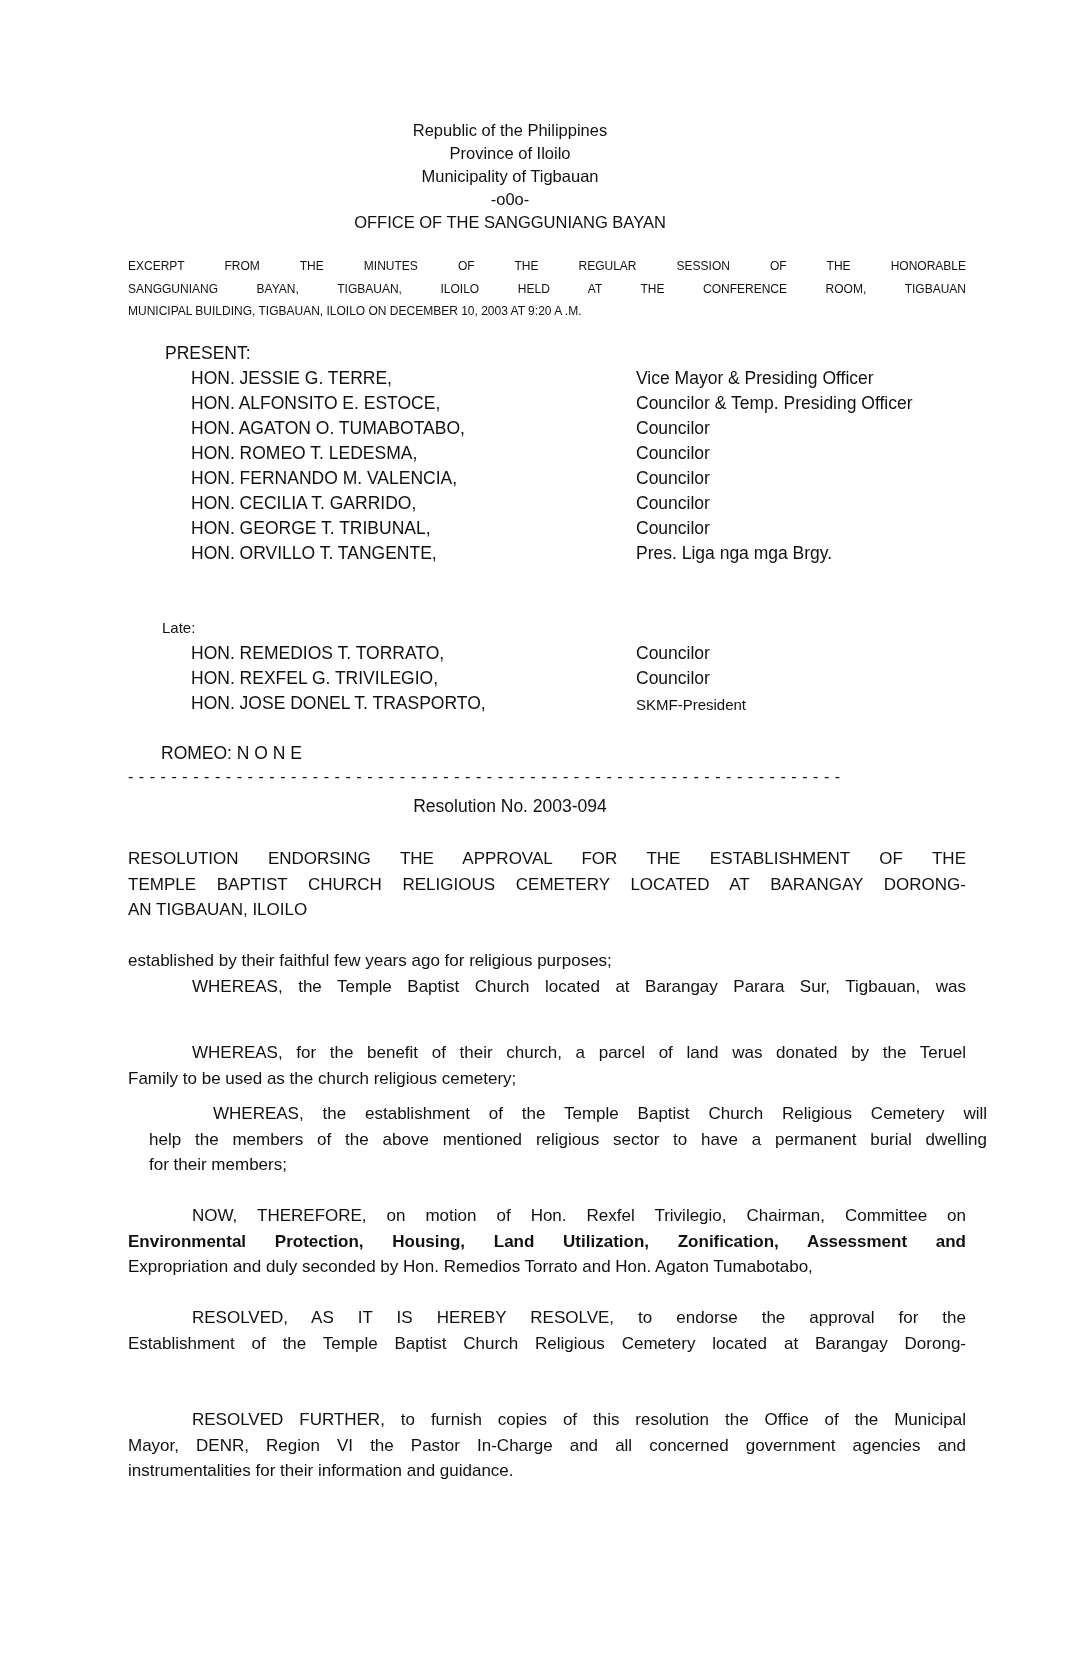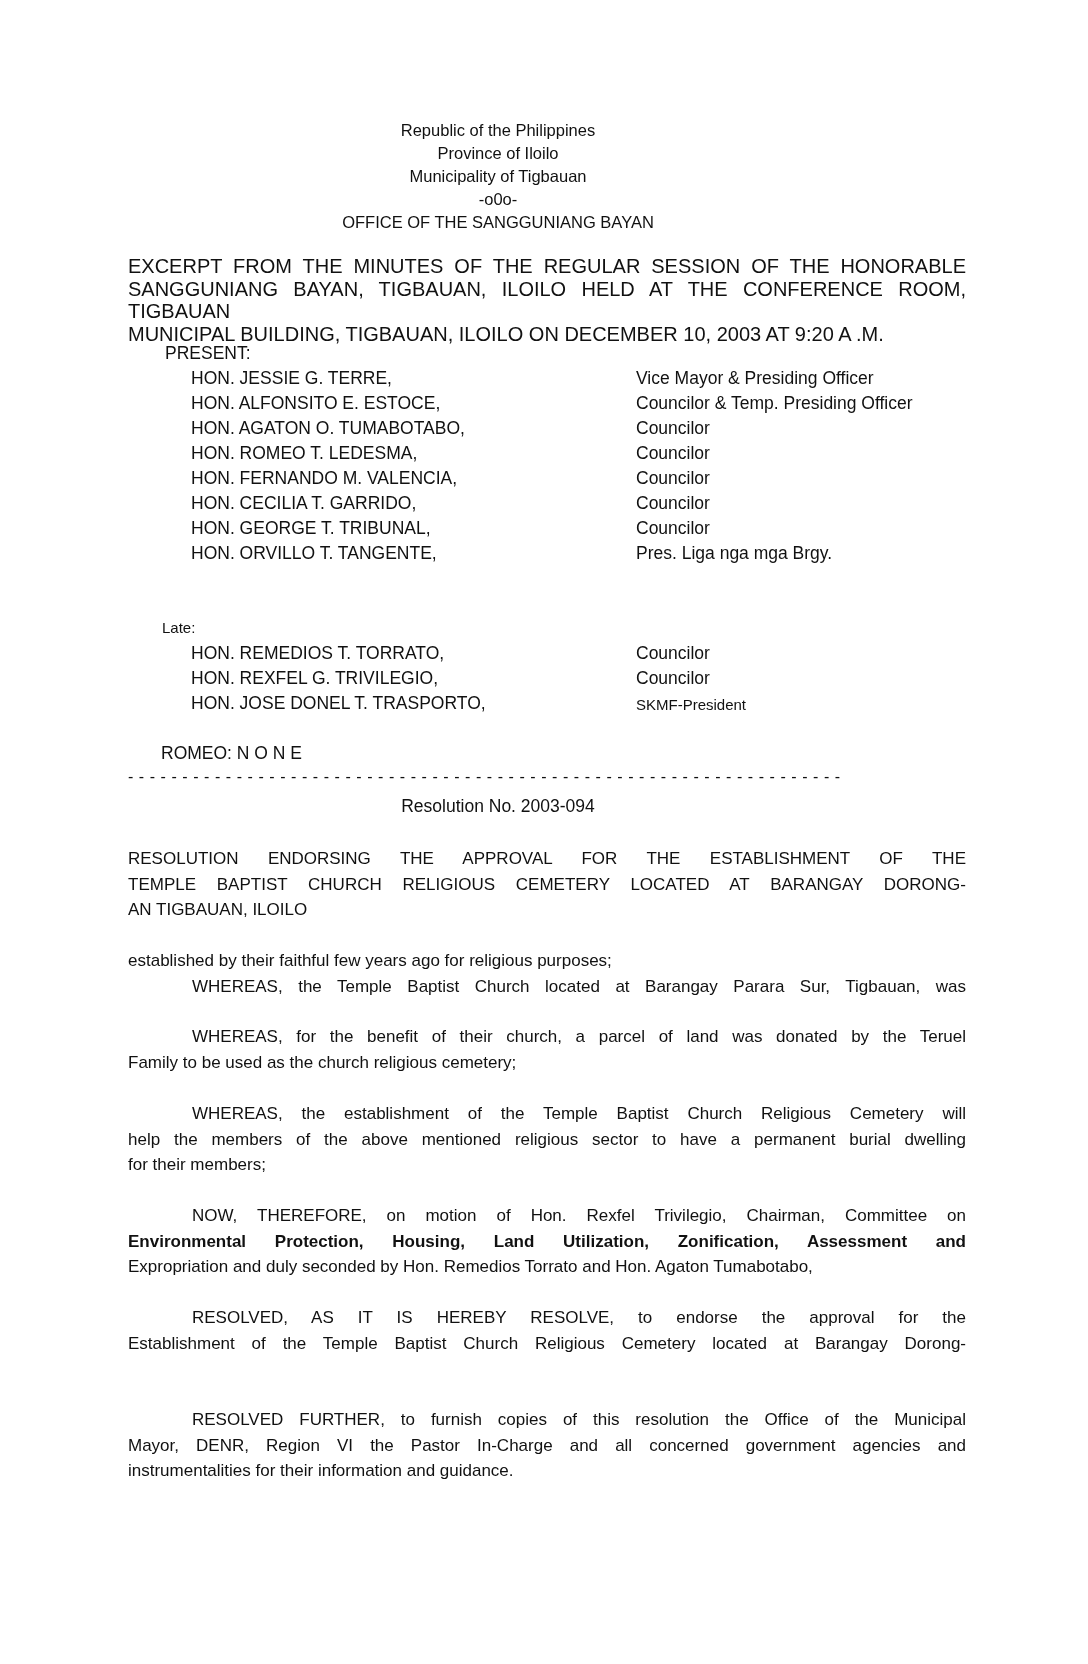--- a/index.html
+++ b/index.html
@@ -1,28 +1,28 @@
 <!DOCTYPE html>
 <html><head>
 <meta charset="utf-8">
 <style>
   html, body { margin: 0; padding: 0; background: #ffffff; }
   body {
     width: 1088px; height: 1664px; position: relative; overflow: hidden;
     font-family: "Liberation Sans", sans-serif; color: #111; font-size: 17px;
   }
   .page { position: absolute; left: 0; top: 0; width: 1088px; height: 1664px; }
-  .center { position: absolute; left: 0; width: 996px; text-align: center; }
+  .center { position: absolute; left: 12px; width: 996px; text-align: center; }
   .hdr { font-size: 16.5px; line-height: 23.5px; }
   .abs { position: absolute; white-space: nowrap; }
   .para { position: absolute; left: 128px; width: 838px; font-size: 17px; line-height: 25.5px; }
   .para .ln { display: block; text-align: justify; text-align-last: justify; white-space: nowrap; }
   .para .ln.end { text-align-last: left; }
   .para .ln.ind { padding-left: 64px; }
-  .intro { font-size: 20px; line-height: 22.5px; letter-spacing: 0; }
+  .intro { font-size: 12px; line-height: 22.5px; letter-spacing: 0; }
   .name { font-size: 17.5px; }
   .small { font-size: 15px; }
   .dashes { position: absolute; left: 128px; width: 838px; overflow: hidden; white-space: nowrap; font-size: 16px; letter-spacing: 0.55px; }
 </style>
 </head>
 <body>
 
 <div class="page">
 
   <div class="center hdr" style="top:119px;">Republic of the Philippines</div>
@@ -85,25 +85,25 @@
     <span class="ln" style="white-space: normal;">TEMPLE BAPTIST CHURCH RELIGIOUS CEMETERY LOCATED AT BARANGAY DORONG-</span>
     <span class="ln end" style="white-space: normal;">AN TIGBAUAN, ILOILO</span>
   </div>
 
   <div class="para" style="top:948px;">
     <span class="ln end" style="white-space: normal;">established by their faithful few years ago for religious purposes;</span>
     <span class="ln ind" style="white-space: normal;">WHEREAS, the Temple Baptist Church located at Barangay Parara Sur, Tigbauan, was</span>
   </div>
 
   <div class="para" style="top:1024px;">
-    <span class="ln ind" style="white-space: normal;">WHEREAS, for the benefit of their church, a parcel of land was donated by the Teruel</span>
+    <span class="ln ind" style="white-space: normal; margin-top: 16px;">WHEREAS, for the benefit of their church, a parcel of land was donated by the Teruel</span>
     <span class="ln end" style="white-space: normal;">Family to be used as the church religious cemetery;</span>
   </div>
 
-  <div class="para" style="top:1101px;">
+  <div class="para" style="top:1101px;margin-left:21px;">
     <span class="ln ind" style="white-space: normal;">WHEREAS, the establishment of the Temple Baptist Church Religious Cemetery will</span>
     <span class="ln" style="white-space: normal;">help the members of the above mentioned religious sector to have a permanent burial dwelling</span>
     <span class="ln end" style="white-space: normal;">for their members;</span>
   </div>
 
   <div class="para" style="top:1203px;">
     <span class="ln ind" style="white-space: normal;">NOW, THEREFORE, on motion of Hon. Rexfel Trivilegio, Chairman, Committee on</span>
     <span class="ln" style="white-space: normal; font-weight: bold;">Environmental Protection, Housing, Land Utilization, Zonification, Assessment and</span>
     <span class="ln end" style="white-space: normal;">Expropriation and duly seconded by Hon. Remedios Torrato and Hon. Agaton Tumabotabo,</span>
   </div>

